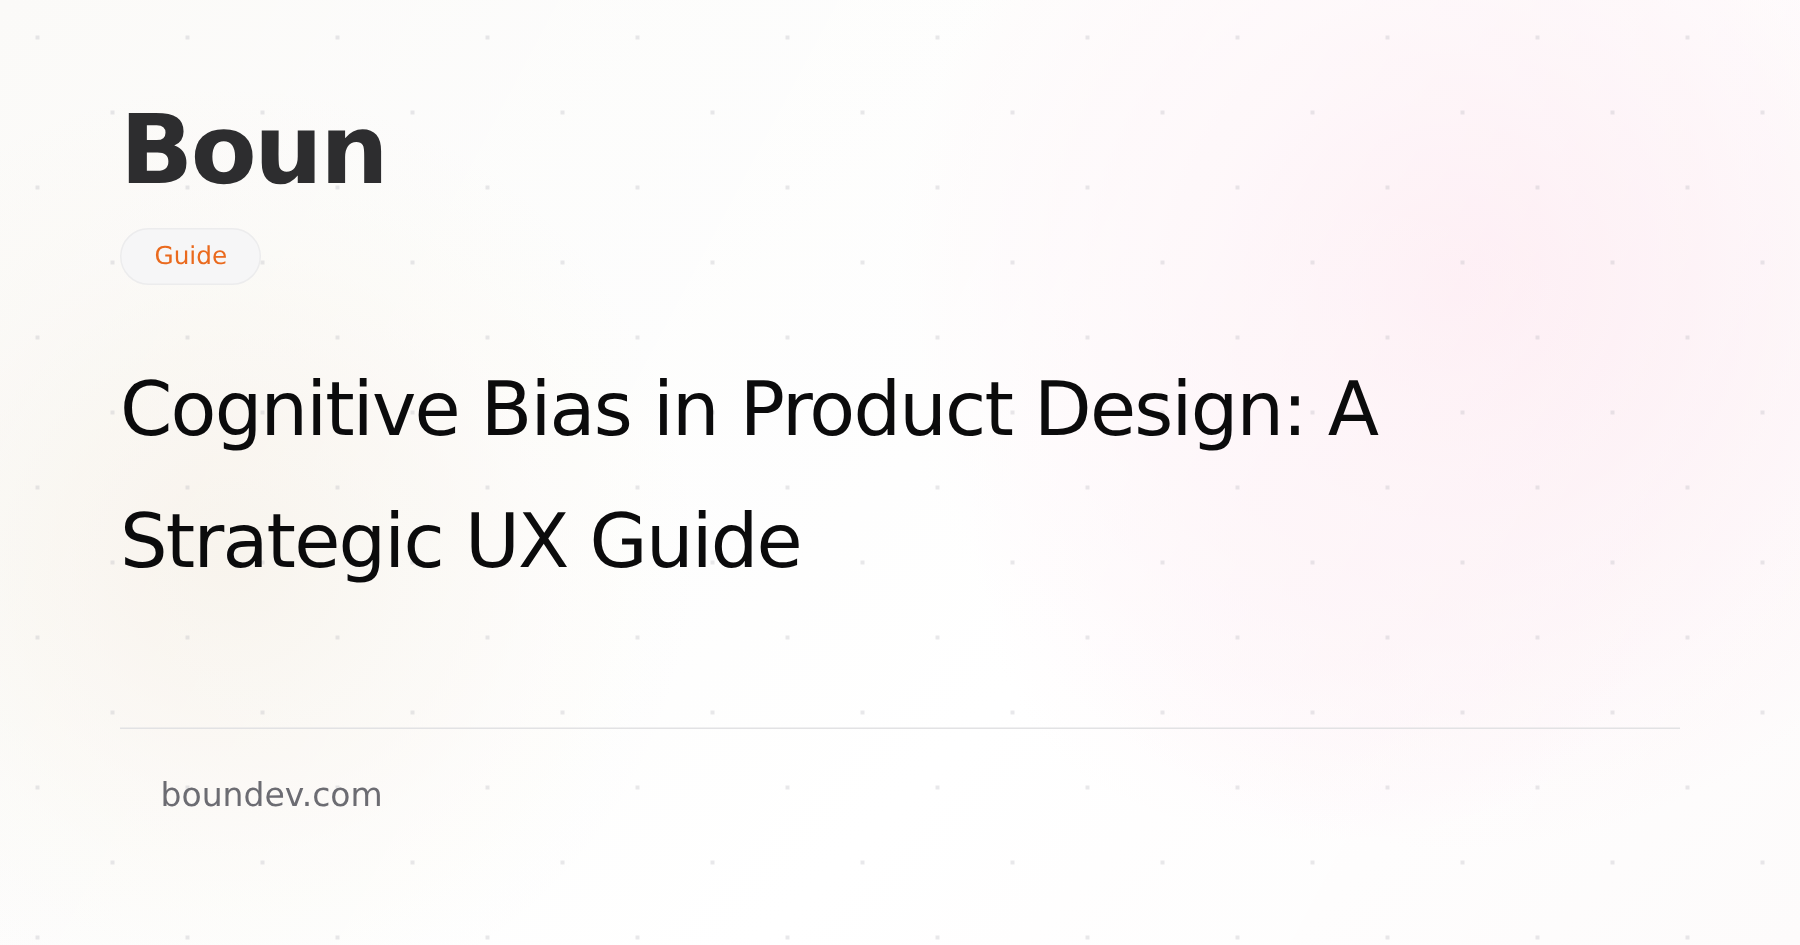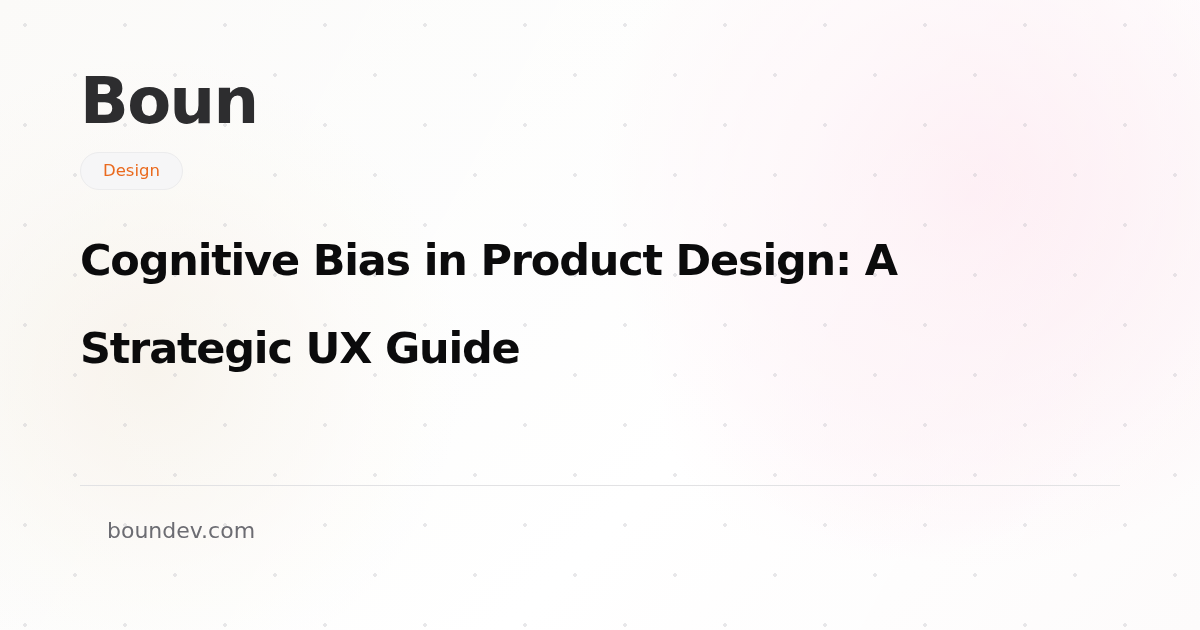--- a/index.html
+++ b/index.html
@@ -120,27 +120,27 @@
     border: 1px solid #ececed;
     color: #ea6a1e;
     font-size: 16.5px;
     line-height: 1;
     font-weight: 400;
     box-sizing: border-box;
   }
 
   .title {
     position: absolute;
-    top: 216px;
+    top: 229px;
     left: 0;
     width: 950px;
     margin: 0;
-    font-size: 43px;
+    font-size: 50px;
     line-height: 88px;
-    font-weight: 700;
+    font-weight: 400;
     letter-spacing: -1.2px;
     color: #0b0b0c;
   }
 
   .divider {
     position: absolute;
     left: 0;
     top: 485px;
     width: 1040px;
     height: 1px;
@@ -170,21 +170,21 @@
   <div class="bg-sheen"></div>
   <div class="dot-grid"></div>
 
   <div class="content">
 
     <div class="logo">
       <span class="logo-a">Boun</span><span class="logo-b">dev</span>
     </div>
 
     <div class="badge">
-      <span>Design</span>
+      <span>Guide</span>
     </div>
 
     <h1 class="title">Cognitive Bias in Product Design: A Strategic UX Guide</h1>
 
     <div class="divider"></div>
 
     <div class="site">boundev.com</div>
 
   </div>
 </div>

